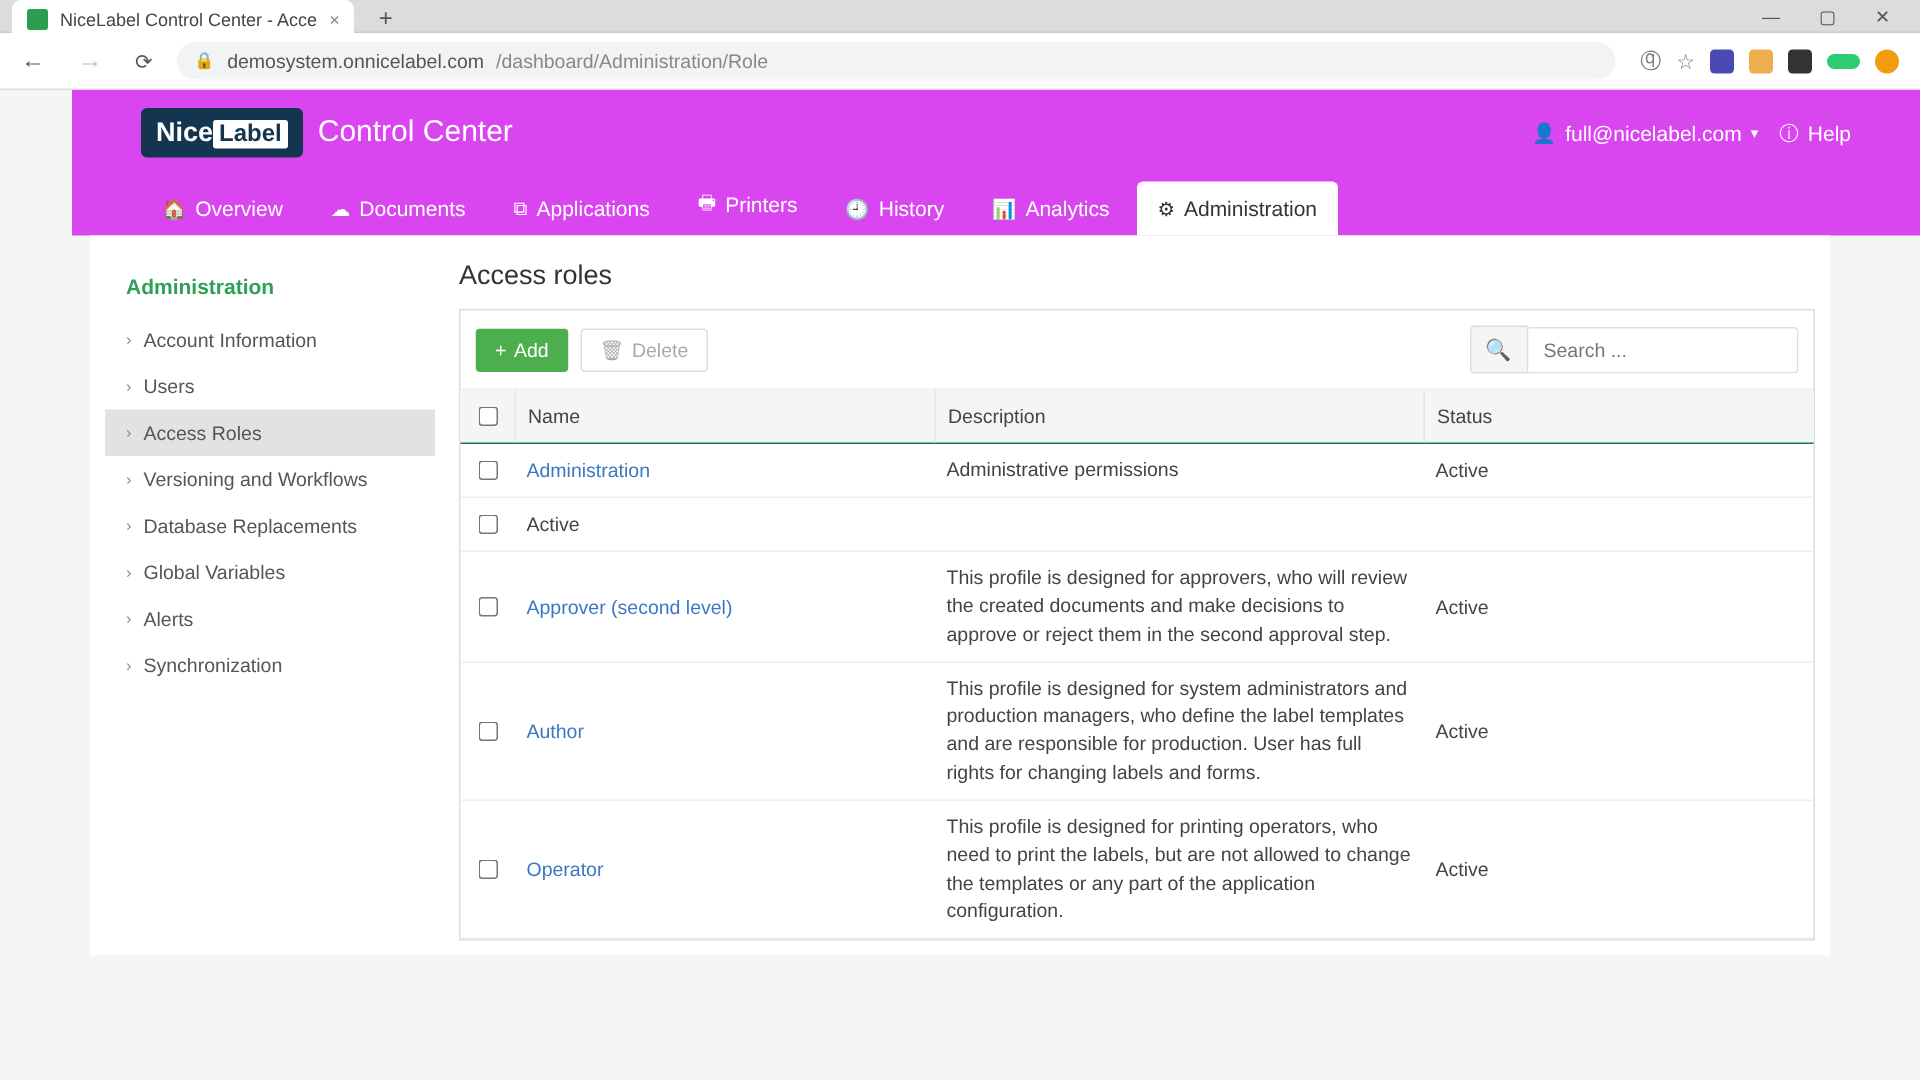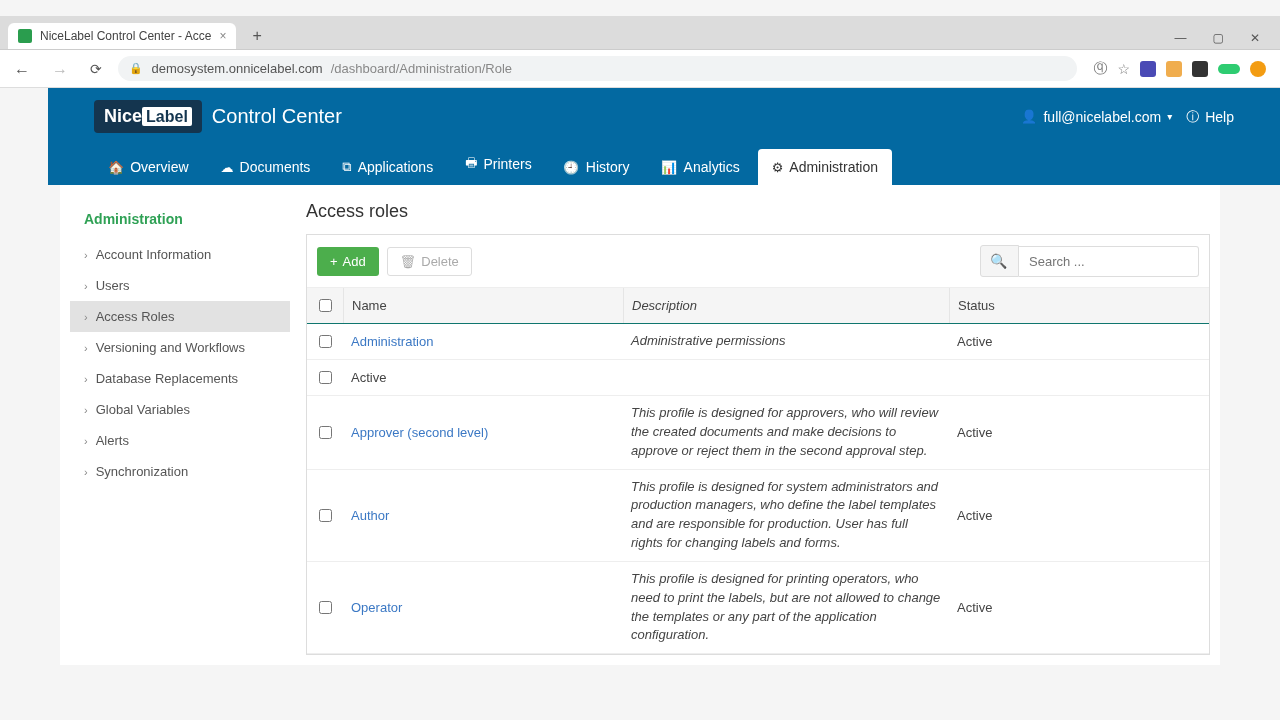--- a/index.html
+++ b/index.html
@@ -1,20 +1,20 @@
 <!DOCTYPE html>
 <html><head>
 <meta charset="utf-8">
 <style>
 * { margin: 0; padding: 0; box-sizing: border-box; font-family: "Segoe UI", Arial, sans-serif; }
 body { background: #f5f5f5; font-size: 14px; color: #333; }
 
 
 .browser-chrome { background: #e8e8e8; }
-.tab-bar { display: flex; align-items: flex-end; height: 34px; padding: 0 8px; background: #dcdcdc; border-bottom: 1px solid #ccc; margin-top: 16px; }
+.tab-bar { display: flex; align-items: flex-start; height: 22px; padding: 0 8px; background: #dcdcdc; border-bottom: 1px solid #ccc; }
 .tab { display: flex; align-items: center; background: #fff; border-radius: 6px 6px 0 0; padding: 6px 10px; font-size: 12px; color: #444; min-width: 190px; gap: 8px; }
 .tab .favicon { width: 14px; height: 14px; background: #2a9d4e; border-radius: 2px; display: inline-block; }
 .tab .close { margin-left: auto; color: #888; cursor: pointer; }
 .new-tab { margin-left: 8px; color: #555; padding: 4px 8px; cursor: pointer; font-size: 16px; }
 .win-controls { margin-left: auto; display: flex; gap: 14px; padding-right: 6px; color: #555; font-size: 12px; }
 .win-btn { padding: 4px 6px; cursor: pointer; }
 
 .addr-bar { display: flex; align-items: center; height: 38px; padding: 0 8px; gap: 10px; background: #fff; border-bottom: 1px solid #ddd; }
 .nav-arrow { color: #555; font-size: 16px; padding: 4px 6px; cursor: pointer; }
 .reload { color: #555; font-size: 14px; padding: 4px 6px; cursor: pointer; }
@@ -23,21 +23,21 @@
 .url-path { color: #888; }
 .addr-icons { display: flex; gap: 10px; align-items: center; padding: 0 6px; }
 .ext-icon { width: 16px; height: 16px; border-radius: 3px; display: inline-block; }
 .ext-1 { background: #4a4ab5; }
 .ext-2 { background: #f0ad4e; }
 .ext-3 { background: #333; }
 .ext-4 { background: #2ecc71; border-radius: 8px; width: 22px; height: 10px; }
 .ext-5 { background: #f39c12; border-radius: 50%; }
 
 
-.app-header { background: #0369a1; color: #fff; margin-left: 48px; }
+.app-header { background: #d946ef; color: #fff; margin-left: 48px; }
 .header-top { max-width: 1160px; margin: 0 auto; display: flex; align-items: center; padding: 12px 10px 0 10px; }
 .logo { background: #14354f; padding: 6px 10px; border-radius: 4px; margin-right: 10px; }
 .logo-nice { font-weight: bold; color: #fff; font-size: 18px; }
 .logo-label { background: #fff; color: #14354f; font-weight: bold; padding: 1px 4px; border-radius: 2px; font-size: 16px; }
 .app-title { font-size: 20px; font-weight: 500; color: #fff; }
 .header-right { margin-left: auto; display: flex; align-items: center; gap: 14px; font-size: 14px; }
 .user-block { display: flex; align-items: center; gap: 6px; cursor: pointer; }
 .user-icon, .help-icon { font-size: 13px; }
 .caret-down { font-size: 10px; }
 
@@ -62,21 +62,21 @@
 .btn-add { background: #4cae4c; color: #fff; }
 .btn-delete { background: #fff; border: 1px solid #ddd; color: #aaa; }
 .search-wrap { margin-left: auto; display: flex; align-items: center; }
 .search-btn { border: 1px solid #ddd; background: #f5f5f5; padding: 7px 10px; border-radius: 3px 0 0 3px; cursor: pointer; color: #555; }
 .search-input { border: 1px solid #ddd; border-left: none; padding: 7px 10px; width: 180px; font-size: 13px; border-radius: 0 3px 3px 0; outline: none; }
 
 .grid { width: 100%; }
 .grid-header { display: flex; background: #f5f5f5; border-bottom: 1px solid #0f766e; font-size: 13px; color: #444; }
 .col-check { width: 36px; display: flex; align-items: center; justify-content: center; padding: 10px 0; }
 .col-name { width: 280px; padding: 10px 8px; border-left: 1px solid #e5e5e5; }
-.col-desc { flex: 1; padding: 10px 8px; border-left: 1px solid #e5e5e5; font-style: italic; }
+.col-desc { flex: 1; padding: 10px 8px; border-left: 1px solid #e5e5e5; }
 .col-status { width: 260px; padding: 10px 8px; border-left: 1px solid #e5e5e5; }
 
 .grid-body { max-height: 400px; overflow-y: scroll; }
 .grid-row { display: flex; border-bottom: 1px solid #eee; font-size: 13px; color: #444; align-items: center; }
 .grid-row .col-name a { color: #3b78c4; text-decoration: none; cursor: pointer; }
 .grid-row .col-check input, .grid-header .col-check input { accent-color: #999; }
 .grid-row .col-desc { line-height: 1.45; padding-top: 8px; padding-bottom: 8px; }
 .grid-row .col-name, .grid-row .col-status, .grid-row .col-desc { border-left: none; }
 
 

